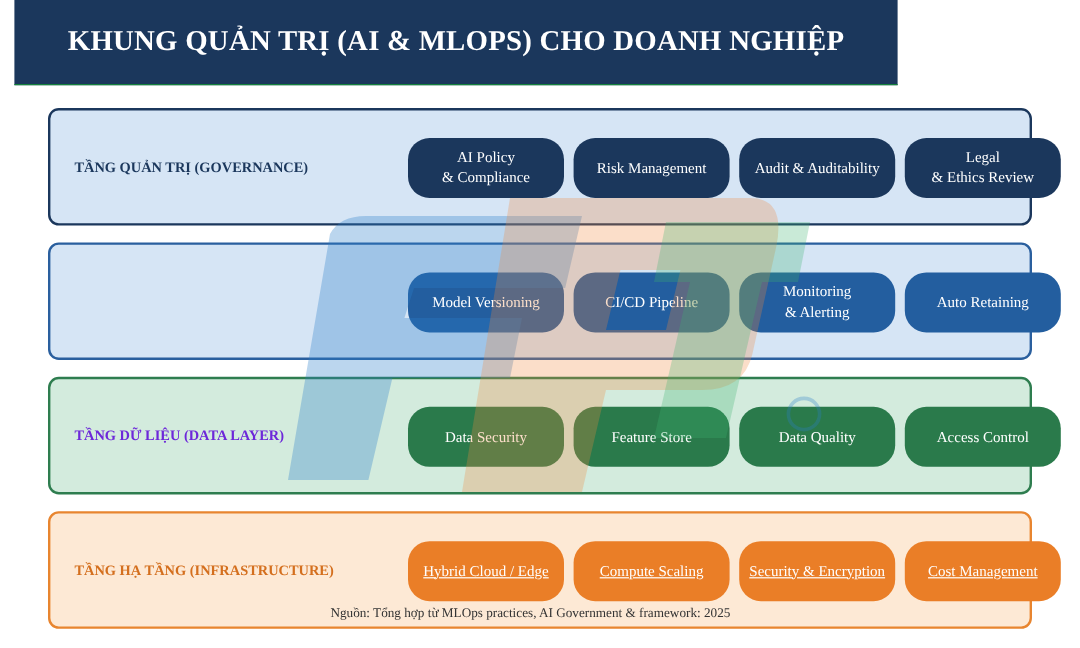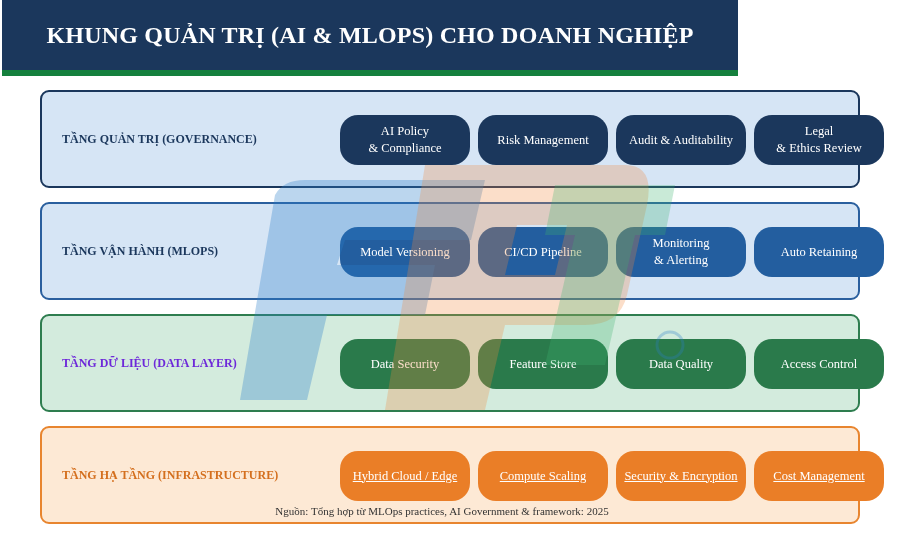--- a/index.html
+++ b/index.html
@@ -3,24 +3,24 @@
   <meta charset="utf-8">
   <style>
     html, body { margin: 0; padding: 0; }
     body {
       width: 900px; height: 540px; overflow: hidden;
       background: #ffffff;
       font-family: "DejaVu Serif", "Liberation Serif", serif;
       position: relative;
     }
     .header {
-      position: absolute; left: 2px; top: 0; width: 736px; height: 70px;
+      position: absolute; left: 12px; top: 0; width: 736px; height: 70px;
       background: #1b375c;
       display: flex; align-items: center; justify-content: center;
-      border-bottom: 6px solid #15803d;
+      border-bottom: 1px solid #15803d;
     }
     .header h1 {
       margin: 0; color: #ffffff; font-size: 24px; font-weight: bold;
       letter-spacing: 0.2px;
       font-family: "Liberation Serif", "DejaVu Serif", serif;
     }
     .layer {
       position: absolute; left: 40px; width: 820px; height: 98px;
       border-radius: 9px; border: 2px solid;
       box-sizing: border-box;
@@ -77,21 +77,20 @@
   <div class="layer-title">TẦNG QUẢN TRỊ (GOVERNANCE)</div>
   <div class="pill" style="left:298px;top:23px">AI Policy
 &amp; Compliance</div>
   <div class="pill" style="left:436px;top:23px">Risk Management</div>
   <div class="pill" style="left:574px;top:23px">Audit &amp; Auditability</div>
   <div class="pill" style="left:712px;top:23px">Legal
 &amp; Ethics Review</div>
 </div>
 
 <div class="layer l-ops">
-  <div class="layer-title">TẦNG VẬN HÀNH (MLOPS)</div>
   <div class="pill" style="left:298px;top:23px">Model Versioning</div>
   <div class="pill" style="left:436px;top:23px">CI/CD Pipeline</div>
   <div class="pill" style="left:574px;top:23px">Monitoring
 &amp; Alerting</div>
   <div class="pill" style="left:712px;top:23px">Auto Retaining</div>
 </div>
 
 <div class="layer l-data">
   <div class="layer-title">TẦNG DỮ LIỆU (DATA LAYER)</div>
   <div class="pill" style="left:298px;top:23px">Data Security</div>

